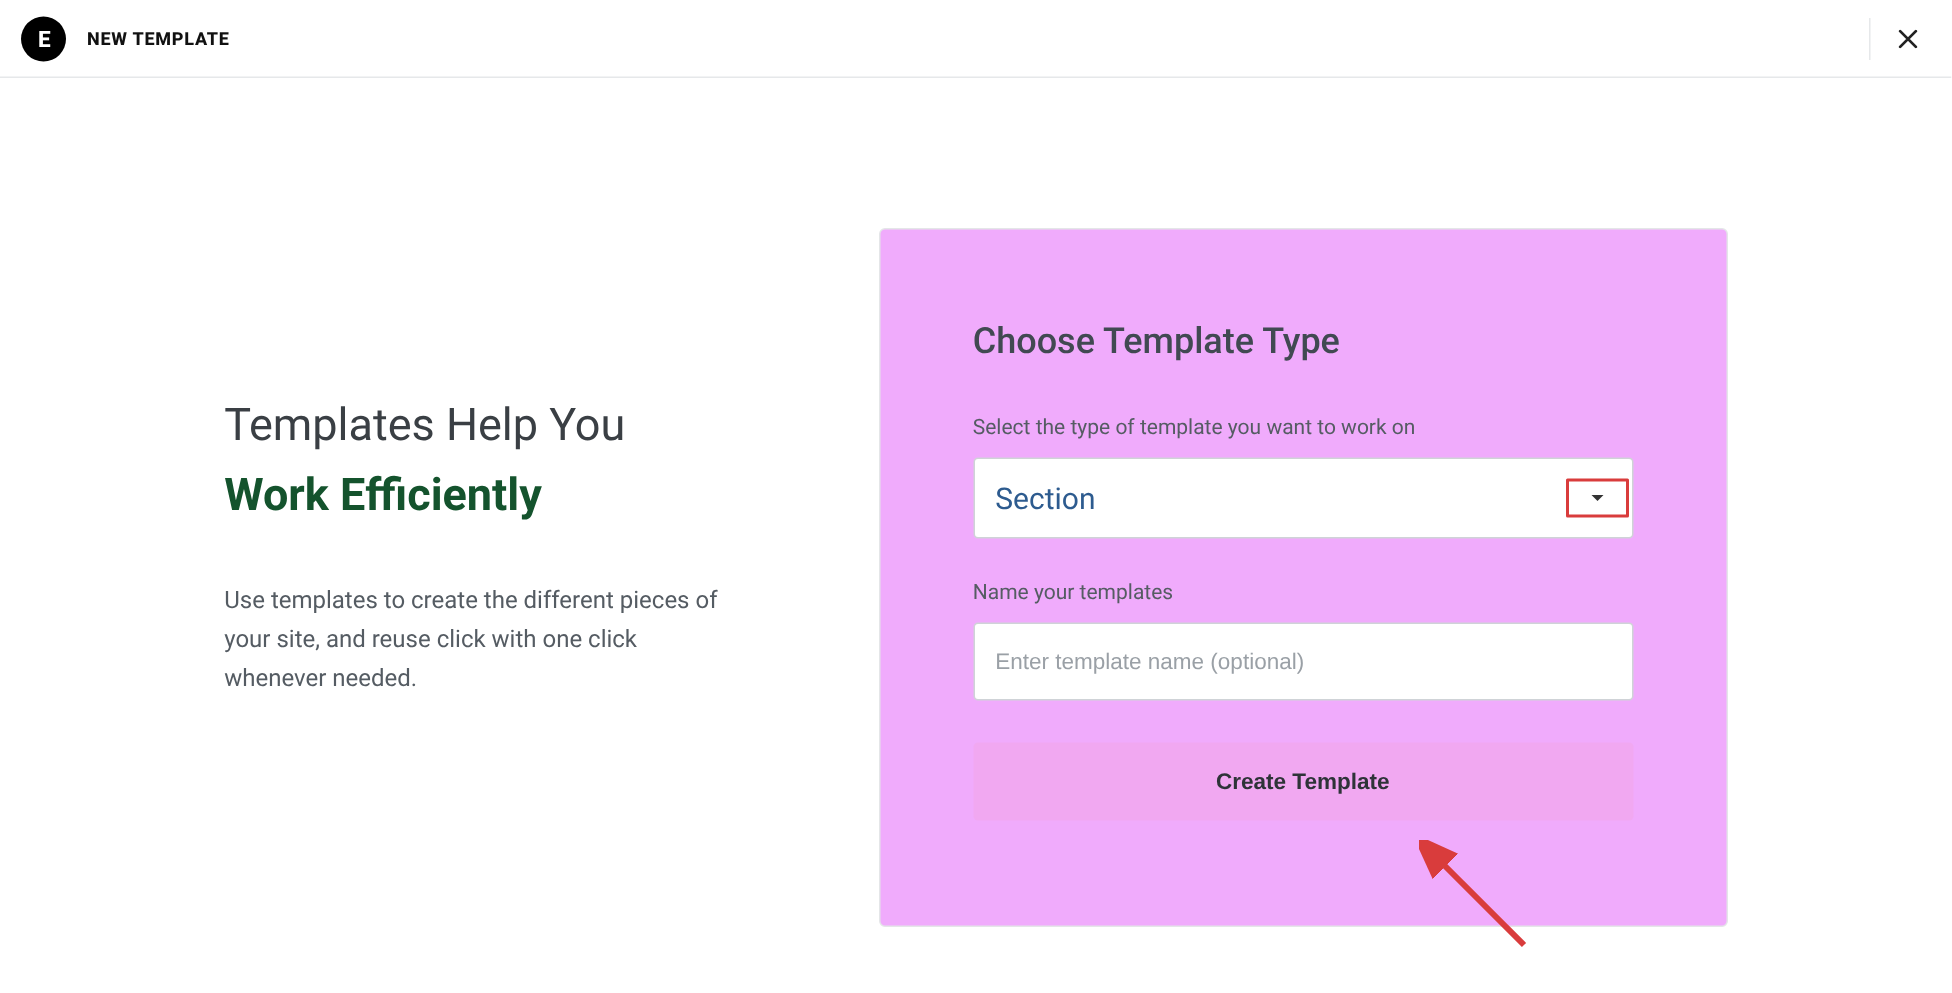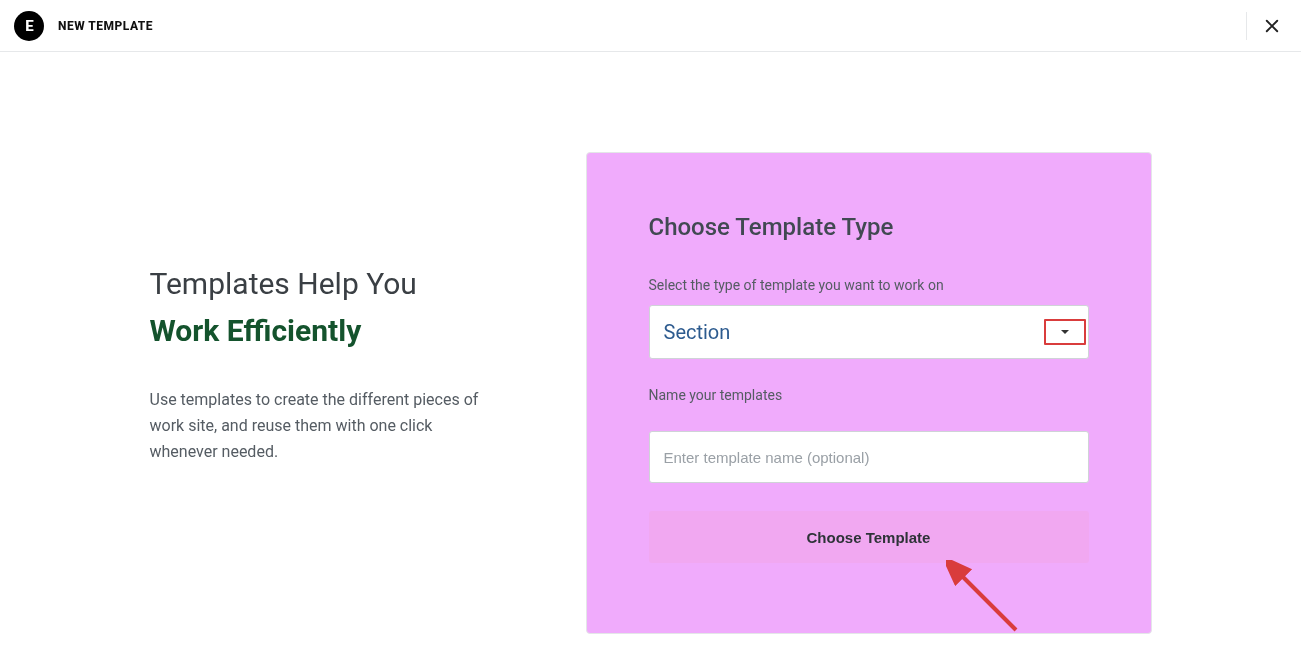--- a/index.html
+++ b/index.html
@@ -42,21 +42,21 @@
     background: #fff; cursor: pointer;
   }
   .select-arrow-box {
     position: absolute; right: 3px; top: 50%; transform: translateY(-50%);
     width: 42px; height: 26px; border: 2px solid #d93c3c; border-radius: 1px;
     display: flex; align-items: center; justify-content: center; pointer-events: none;
   }
   .select-arrow-box svg { width: 10px; height: 10px; }
   .input-field {
     width: 100%; height: 52px; border: 1px solid #cfd3d7; border-radius: 3px;
-    padding: 0 14px; font-size: 15px; color: #333; background: #fff; margin-top: 16px;
+    padding: 0 14px; font-size: 15px; color: #333; background: #fff;
   }
   .input-field::placeholder { color: #9aa0a6; }
   .create-btn {
     margin-top: 28px; width: 100%; height: 52px; border: none; border-radius: 3px;
     background: #f1a8f1; color: #2e3338; font-size: 15px; font-weight: 600;
     cursor: pointer;
   }
   
   .anno-arrow { position: absolute; left: 946px; top: 560px; pointer-events: none; }
   .anno-arrow svg { width: 80px; height: 80px; }
@@ -78,21 +78,21 @@
         <path d="M5 5 L19 19 M19 5 L5 19" stroke="#222" stroke-width="2.5" fill="none" stroke-linecap="round"></path>
       </svg>
     </div>
   </div>
 </div>
 
 <div class="content">
   <div class="left-col">
     <div class="intro-line1">Templates Help You</div>
     <div class="intro-line2">Work Efficiently</div>
-    <div class="intro-body">Use templates to create the different pieces of work site, and reuse them with one click whenever needed.</div>
+    <div class="intro-body">Use templates to create the different pieces of your site, and reuse click with one click whenever needed.</div>
   </div>
 
   <div class="right-col">
     <div class="form-title">Choose Template Type</div>
 
     <label class="label">Select the type of template you want to work on</label>
     <div class="field-wrap">
       <div class="select-field">
         <span>Section</span>
       </div>
@@ -101,21 +101,21 @@
           <path d="M1 3 L5 7 L9 3 Z" fill="#333"></path>
         </svg>
       </div>
     </div>
 
     <label class="label">Name your templates</label>
     <div class="field-wrap" style="margin-bottom:0">
       <input class="input-field" type="text" placeholder="Enter template name (optional)" style="">
     </div>
 
-    <button class="create-btn">Choose Template</button>
+    <button class="create-btn">Create Template</button>
   </div>
 </div>
 
 <div class="anno-arrow">
   <svg viewBox="0 0 80 80">
     <defs>
       <marker id="ah" markerWidth="10" markerHeight="10" refX="2" refY="3" orient="auto">
         <path d="M0,0 L0,6 L8,3 Z" fill="#d93c3c"></path>
       </marker>
     </defs>

